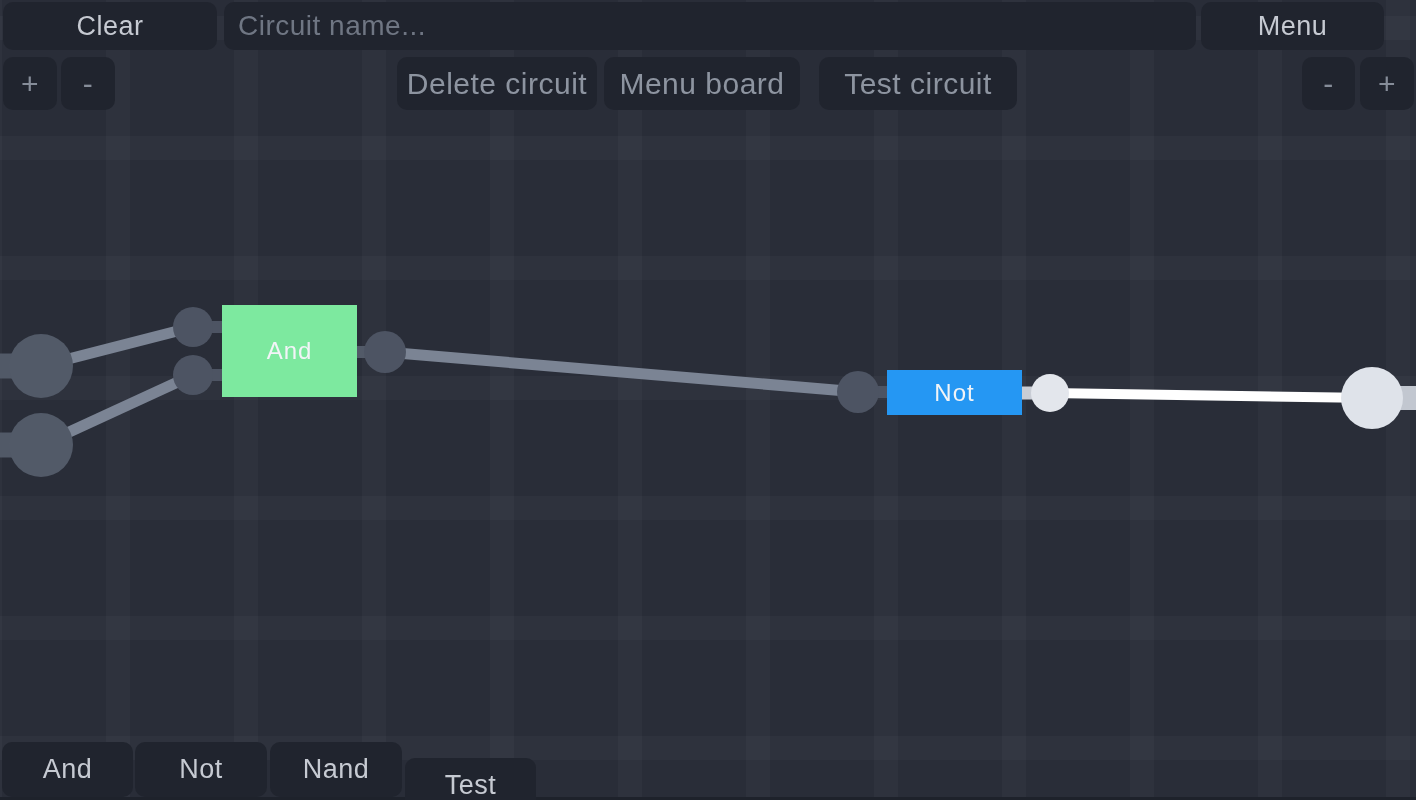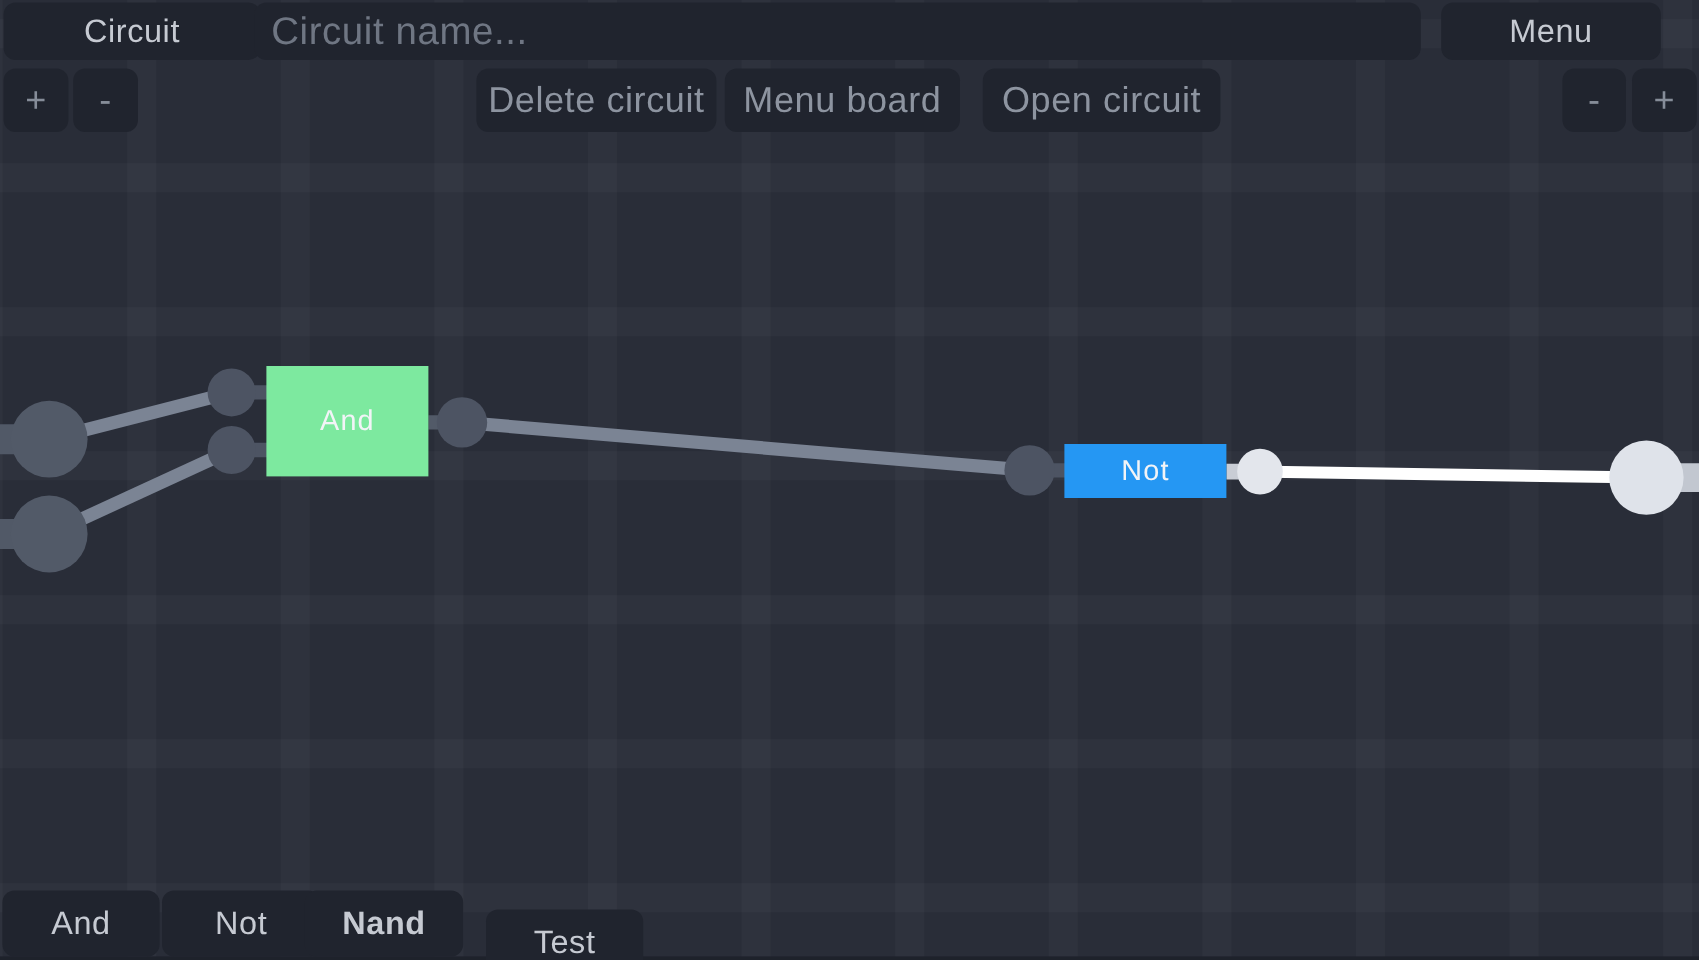--- a/index.html
+++ b/index.html
@@ -39,41 +39,41 @@
     font-family: inherit;
     font-size: 30px; font-weight: 300; letter-spacing: 0.5px;
     padding: 0; cursor: pointer;
   }
   .ui-btn.bright { color: #c6cad2; font-size: 27px; }
   .ui-btn.zoom   { color: #868d99; font-size: 30px; font-weight: 300; }
 
   #create-btn { left: 3px;    top: 2px;  width: 214px; height: 48px; }
   #name-input {
     position: absolute; z-index: 10;
-    left: 212px; top: 2px; width: 944px; height: 48px;
+    left: 224px; top: 2px; width: 944px; height: 48px;
     background: #20242e; border: none; border-radius: 10px;
     color: #c6cad2; font-family: inherit;
-    font-size: 32px; font-weight: 300; letter-spacing: 0.5px;
+    font-size: 28px; font-weight: 300; letter-spacing: 0.5px;
     padding: 0 14px; outline: none;
   }
   #name-input::placeholder { color: #6f7683; opacity: 1; }
   #menu-btn   { left: 1201px; top: 2px;  width: 183px; height: 48px; }
 
   #zoom-in-left   { left: 3px;    top: 57px; width: 54px;  height: 53px; }
   #zoom-out-left  { left: 61px;   top: 57px; width: 54px;  height: 53px; }
   #delete-circuit { left: 397px;  top: 57px; width: 200px; height: 53px; }
   #clear-board    { left: 604px;  top: 57px; width: 196px; height: 53px; }
   #open-circuit   { left: 819px;  top: 57px; width: 198px; height: 53px; }
   #zoom-out-right { left: 1302px; top: 57px; width: 53px;  height: 53px; }
   #zoom-in-right  { left: 1360px; top: 57px; width: 54px;  height: 53px; }
 
   .comp-btn { top: 742px; height: 55px; }
   #comp-0 { left: 2px;   width: 131px; }
   #comp-1 { left: 135px; width: 132px; }
-  #comp-2 { left: 254px; width: 132px; font-weight: bold; }
+  #comp-2 { left: 270px; width: 132px; }
   #comp-3 { left: 405px; width: 131px; margin-top: 16px; }
 
   #bottom-strip {
     position: absolute; z-index: 9;
     left: 0; bottom: 0; width: 1416px; height: 3px;
     background: #1e222b;
   }
 </style>
 </head>
 <body>
@@ -104,29 +104,29 @@
   <div id="gates-layer">
       <div class="gate" style="left: 222px; top: 305px; width: 135px; height: 92px; background: rgb(125, 233, 159);">
         <span>And</span>
       </div>
       <div class="gate" style="left: 887px; top: 370px; width: 135px; height: 45px; background: rgb(37, 151, 243);">
         <span>Not</span>
       </div>
     </div>
 </div>
 
-<button class="ui-btn bright" id="create-btn">Circuit</button>
+<button class="ui-btn bright" id="create-btn">Clear</button>
 <input id="name-input" type="text" placeholder="Circuit name..." style="">
 <button class="ui-btn bright" id="menu-btn">Menu</button>
 
 <button class="ui-btn zoom" id="zoom-in-left">+</button>
 <button class="ui-btn zoom" id="zoom-out-left">-</button>
 <button class="ui-btn" id="delete-circuit">Delete circuit</button>
 <button class="ui-btn" id="clear-board">Menu board</button>
-<button class="ui-btn" id="open-circuit">Open circuit</button>
+<button class="ui-btn" id="open-circuit">Test circuit</button>
 <button class="ui-btn zoom" id="zoom-out-right">-</button>
 <button class="ui-btn zoom" id="zoom-in-right">+</button>
 
 <button class="ui-btn bright comp-btn" id="comp-0">And</button>
 <button class="ui-btn bright comp-btn" id="comp-1">Not</button>
 <button class="ui-btn bright comp-btn" id="comp-2">Nand</button>
 <button class="ui-btn bright comp-btn" id="comp-3">Test</button>
 
 <div id="bottom-strip"></div>
 

